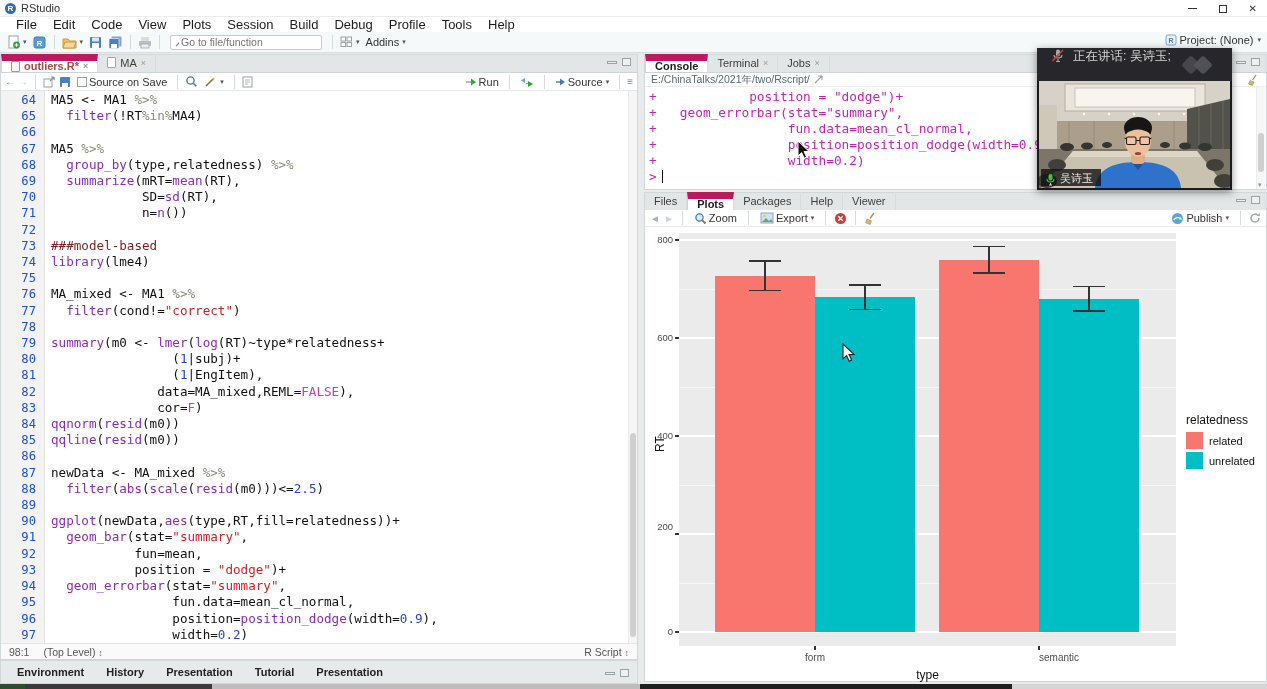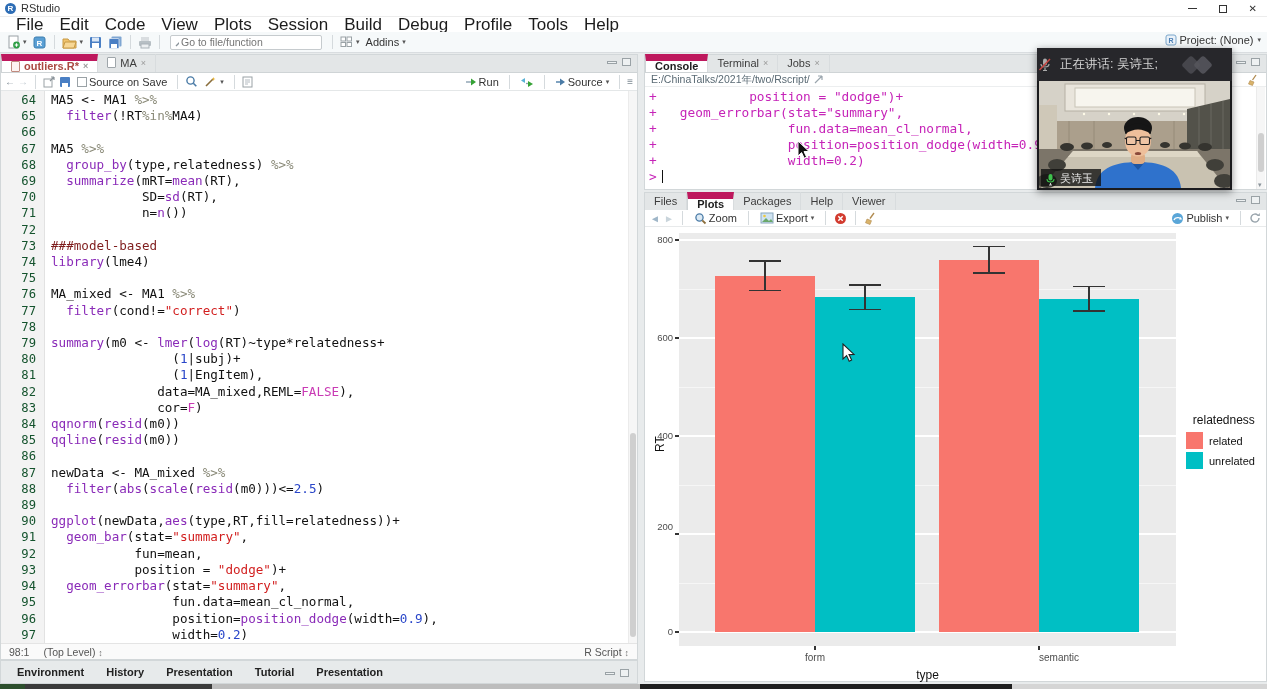--- a/index.html
+++ b/index.html
@@ -9,21 +9,21 @@
   .abs{position:absolute}
   
   #titlebar{left:0;top:0;width:1267px;height:17px;background:#fff;border-bottom:1px solid #ececec;font-size:11px;color:#333}
   #titlebar .logo{position:absolute;left:5px;top:3px;width:11px;height:11px;border-radius:50%;
      background:#2d6db5;color:#fff;font-size:8px;line-height:11px;text-align:center;font-weight:bold}
   #titlebar .t{position:absolute;left:21px;top:2px}
   .winbtns{position:absolute;right:4px;top:0;height:17px;display:flex;gap:22px;align-items:center;padding-right:6px}
   .winbtns span{color:#333;font-size:10px;line-height:10px}
   .winbtn-max{width:8px;height:8px;border:1px solid #333}
   .winbtn-min{width:9px;height:1px;background:#333;display:inline-block}
-  #menubar{left:0;top:17px;width:1267px;height:15px;background:#fff;font-size:17px;display:flex;align-items:center;padding-left:8px}
+  #menubar{left:0;top:17px;width:1267px;height:15px;background:#fff;font-size:13px;display:flex;align-items:center;padding-left:8px}
   .menu-item{padding:0 8px;color:#1c1c1c;cursor:default}
   #main-toolbar{left:0;top:32px;width:1267px;height:21px;background:#f6f9fa;border-bottom:1px solid #d9dde0;
      display:flex;align-items:center;padding:0 4px;font-size:11px;color:#333}
   .tb-sep{width:1px;height:14px;background:#d5dadd;margin:0 4px}
   .tb-btn{display:flex;align-items:center;gap:2px;padding:1px 3px;border-radius:2px}
   .caret{font-size:7px;color:#555;margin-left:1px}
   .ico{display:inline-block}
   #goto-box{display:flex;align-items:center;width:152px;height:15px;border:1px solid #c6cbce;background:#fff;border-radius:2px;margin:0 6px;padding:0 3px}
   #goto-box input{border:0;outline:0;flex:1;font-size:10.5px;color:#444;background:transparent;font-family:inherit}
   #project-sel{position:absolute;right:6px;top:34px;display:flex;align-items:center;gap:3px;font-size:11px;color:#333}
@@ -38,21 +38,21 @@
   .mm2{width:9px;height:8px;border:1px solid #9aa2a6;background:#eef1f2}
   
   #editor-pane{left:0;top:54px;width:638px;height:606px}
   #editor-toolbar{position:absolute;left:0;top:18px;width:636px;height:18px;background:#fff;border-bottom:1px solid #e4e7e8;
      display:flex;align-items:center;font-size:11px;color:#333;padding:0 4px;gap:3px}
   .doc-icon{width:9px;height:11px;background:#fff;border:1px solid #9fa6aa;border-radius:1px}
   .doc-icon.r{background:#fdf3f1;border-color:#c08a7e}
   #code-wrap{position:absolute;left:0;top:36px;width:636px;height:552px;overflow:hidden;
      font-family:"DejaVu Sans Mono","Liberation Mono",monospace;font-size:12.6px;line-height:16.2px}
   #gutter{position:absolute;left:0;top:0;width:44px;height:100%;background:#f3f3f3;border-right:1px solid #e2e2e2;
-     color:#14532d;text-align:right;padding:1px 8px 0 0;font-size:12.2px}
+     color:#1d4ed8;text-align:right;padding:1px 8px 0 0;font-size:12.2px}
   #code{position:absolute;left:44px;top:0;right:10px;height:100%;padding:1px 0 0 6px;white-space:pre;color:#111}
   .tok-f{color:#8A2BB8}.tok-s{color:#D21F1F}.tok-n{color:#2946C9}.tok-c{color:#7f1d1d}.tok-o{color:#8a8a78}.tok-k{color:#C93AB4}
   .vscroll{position:absolute;background:#f6f6f6;border-left:1px solid #ebebeb}
   .vthumb{position:absolute;left:1px;right:1px;background:#cfcfcf;border-radius:3px}
   #editor-status{position:absolute;left:0;bottom:0;width:636px;height:16px;background:#fafafa;border-top:1px solid #e4e4e4;
      font-size:10.5px;color:#555;display:flex;align-items:center;padding:0 8px;gap:14px}
   #editor-status .right{margin-left:auto;color:#555}
   .updn{font-size:9px;color:#777}
   
   #env-strip{left:0;top:660px;width:638px;height:24px;background:#e7eaeb;border:1px solid #d2d7d9;display:flex;align-items:center;padding-left:6px}
@@ -80,21 +80,21 @@
   .xtm{position:absolute;width:2px;height:4px;background:#333}
   .xtl{position:absolute;width:80px;text-align:center;font-size:10px;color:#4d4d4d}
   #xlab{position:absolute;font-size:12px;color:#111;width:100px;text-align:center}
   #ylab{position:absolute;font-size:12px;color:#111;transform:rotate(-90deg);transform-origin:left top}
   #legend{position:absolute;font-size:11px;color:#111}
   #legend .lt{font-size:12px;margin-bottom:5px}
   .litem{display:flex;align-items:center;gap:6px;margin-bottom:3px}
   .lsw{width:17px;height:17px}
   
   #webcam{left:1037px;top:48px;width:195px;height:142px;z-index:40;box-shadow:0 2px 8px rgba(0,0,0,.45);background:#1b1b1e}
-  #wc-head{position:absolute;left:0;top:0;width:195px;height:33px;background:#27272b;display:flex;align-items:center;padding:0 0;gap:8px}
+  #wc-head{position:absolute;left:0;top:0;width:195px;height:33px;background:#27272b;display:flex;align-items:flex-start;padding:0 13px;gap:8px}
   #wc-status{color:#d4d4d4;font-size:12.5px;white-space:nowrap}
   #wc-logo{position:absolute;right:10px;top:7px;width:40px;height:20px}
   #wc-logo i{position:absolute;width:14px;height:14px;transform:rotate(45deg);border-radius:3px}
   #wc-video{position:absolute;left:2px;top:33px;width:191px;height:107px;overflow:hidden;background:#6e6860}
   #wc-name{position:absolute;left:2px;bottom:2px;height:17px;background:rgba(15,15,15,.78);color:#eee;font-size:11px;
      display:flex;align-items:flex-end;gap:4px;padding:0 8px 0 4px;z-index:5}
   
   #bottom-strip{left:0;top:684px;width:1267px;height:5px;display:flex}
   .cursor{position:absolute;z-index:60}
   .smallico{font-size:10px;color:#7d8a93}
@@ -462,21 +462,21 @@
         <div class="bar" style="left: 360px; top: 65.8px; width: 100px; height: 333.2px; background: rgb(0, 191, 196);"></div>
         <div class="err" style="left: 309.25px; top: 13.37px; width: 1.5px; height: 26.46px;"></div>
         <div class="err" style="left: 294px; top: 12.62px; width: 32px; height: 1.5px;"></div>
         <div class="err" style="left: 294px; top: 39.08px; width: 32px; height: 1.5px;"></div>
         <div class="err" style="left: 409.25px; top: 53.55px; width: 1.5px; height: 24.5px;"></div>
         <div class="err" style="left: 394px; top: 52.8px; width: 32px; height: 1.5px;"></div>
         <div class="err" style="left: 394px; top: 77.3px; width: 32px; height: 1.5px;"></div>
       </div>
     <div id="ylab" style="left: 8px; top: 224.5px;">RT</div>
     <div id="xlab" style="left: 232.5px; top: 441px;">type</div>
-    <div id="legend" style="left: 541px; top: 186px; text-align: right;">
+    <div id="legend" style="left: 541px; top: 186px;">
       <div class="lt">relatedness</div>
       <div id="legend-items">
           <div class="litem">
             <span class="lsw" style="background: rgb(248, 118, 109);"></span>
             <span>related</span>
           </div>
           <div class="litem">
             <span class="lsw" style="background: rgb(0, 191, 196);"></span>
             <span>unrelated</span>
           </div>

